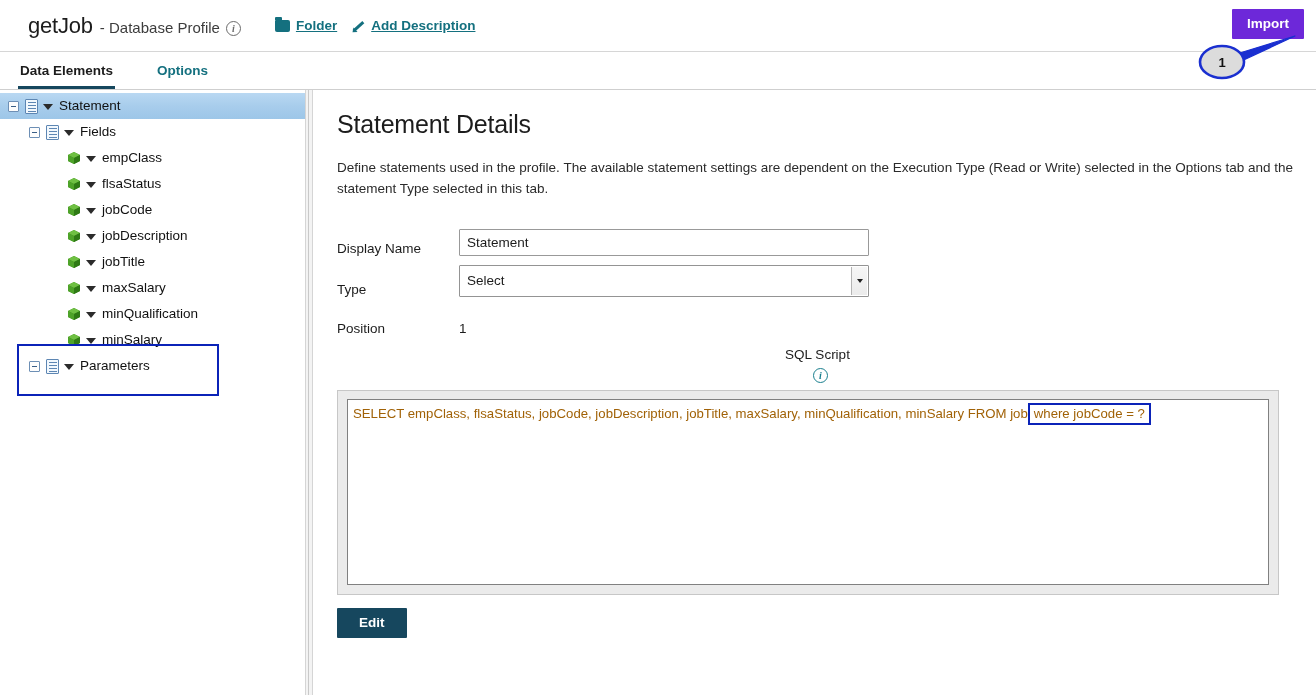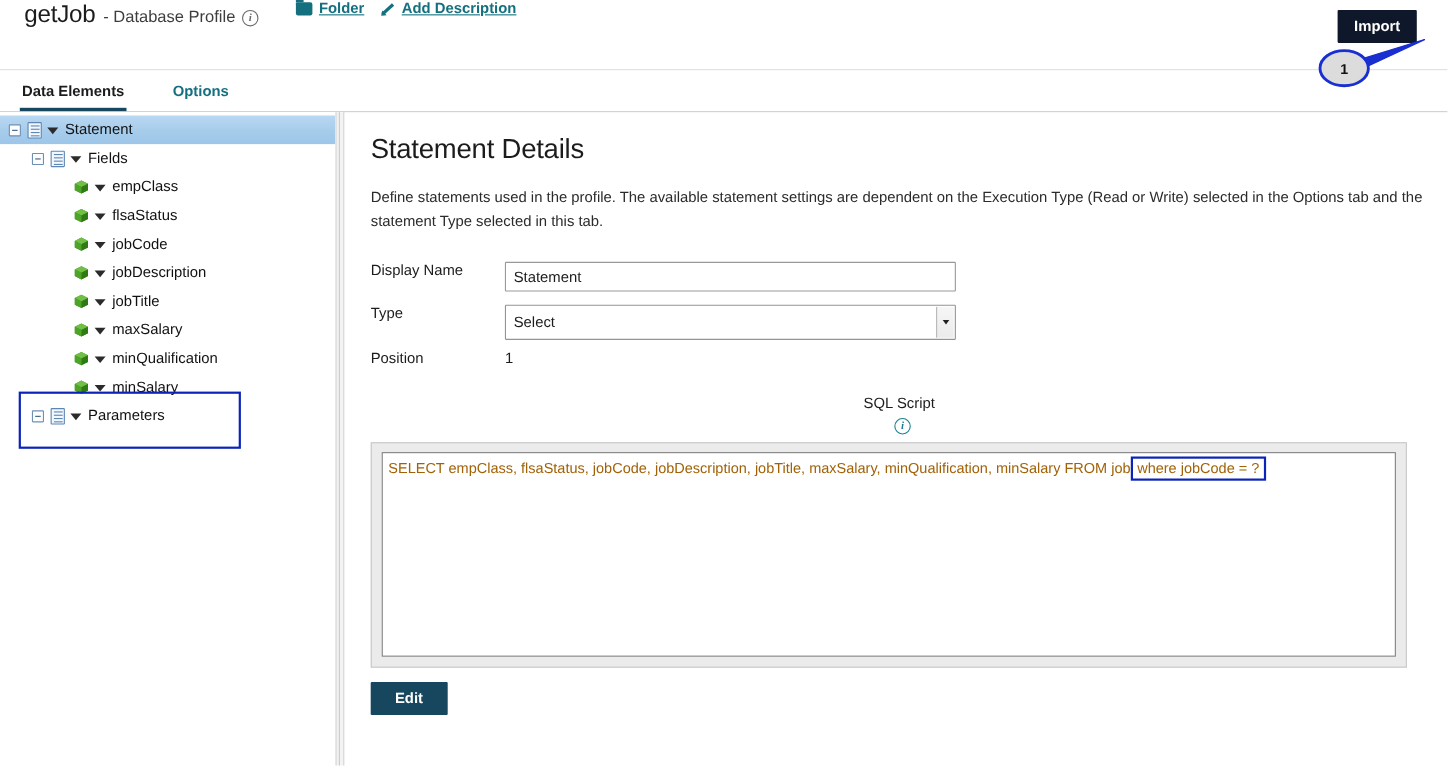--- a/index.html
+++ b/index.html
@@ -7,26 +7,26 @@
     margin: 0; padding: 0;
     width: 1316px; height: 696px;
     background: #ffffff;
     font-family: "Liberation Sans", sans-serif;
     overflow: hidden;
   }
 
   
   .app-header {
     position: relative;
-    height: 64px;
+    height: 52px;
     background: #ffffff;
     border-bottom: 1px solid #d6d6d6;
     display: flex;
-    align-items: flex-start;
-    padding: 0 12px 0 22px;
+    align-items: center;
+    padding: 0 12px 0 28px;
   }
   .title-wrap {
     display: flex;
     align-items: baseline;
     gap: 0px;
   }
   .app-name {
     font-size: 22px;
     color: #1c1c1c;
     font-weight: 400;
@@ -107,23 +107,23 @@
     left: 0px; top: 10px;
     width: 0; height: 0;
     border-left: 3px solid transparent;
     border-right: 3px solid transparent;
     border-bottom: 4px solid #14707f;
     transform: rotate(-132deg);
   }
 
   .import-btn {
     position: absolute;
-    right: 28px;
+    right: 12px;
     top: 9px;
-    background: #0f172a;
+    background: #6d28d9;
     color: #ffffff;
     border: none;
     font-family: "Liberation Sans", sans-serif;
     font-size: 13.5px;
     font-weight: 700;
     padding: 7px 15px 8px 15px;
     cursor: pointer;
     border-radius: 1px;
   }
 
@@ -305,21 +305,21 @@
   .page-desc {
     font-size: 13.5px;
     color: #2b2b2b;
     line-height: 1.58;
     margin: 0 0 26px 0;
     max-width: 975px;
   }
 
   .form-row {
     display: flex;
-    align-items: flex-start;
+    align-items: flex-end;
     margin-bottom: 9px;
     min-height: 30px;
   }
   .form-label {
     width: 122px;
     flex: 0 0 122px;
     font-size: 13.5px;
     color: #1c1c1c;
     display: flex;
     align-items: center;

